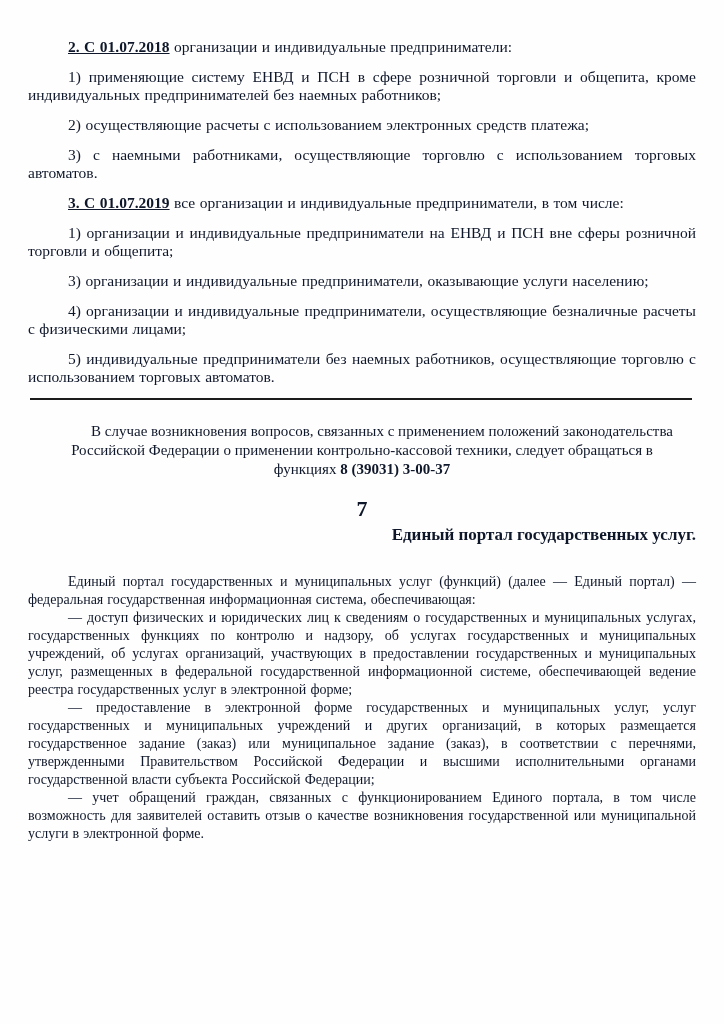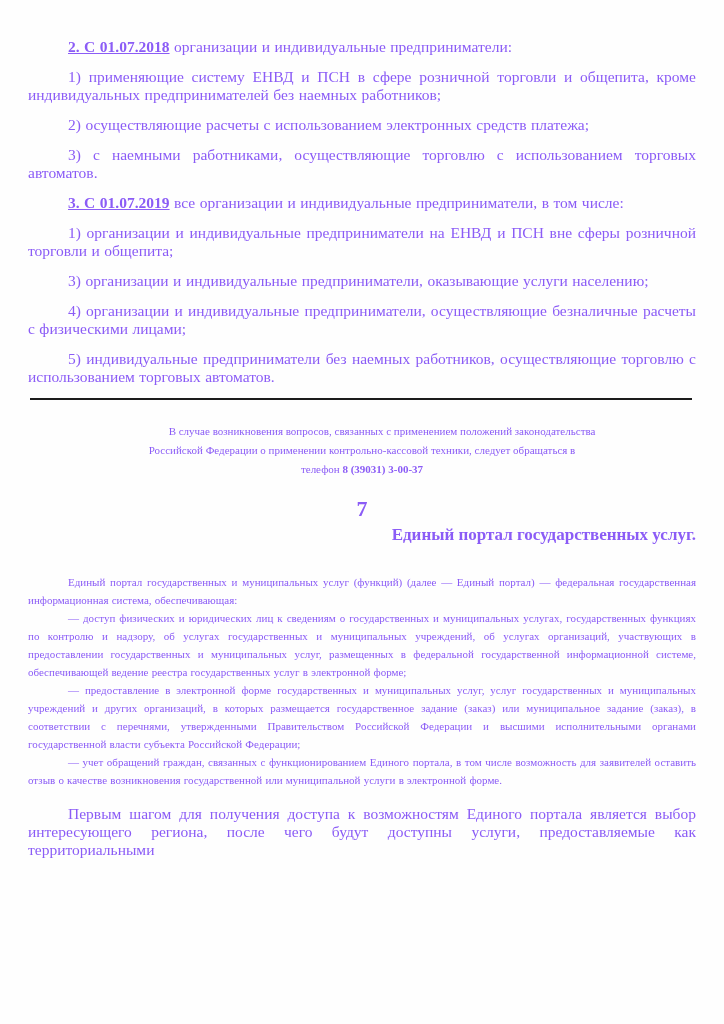--- a/index.html
+++ b/index.html
@@ -7,21 +7,21 @@
     padding: 0;
     background: #ffffff;
   }
   .page {
     position: relative;
     width: 724px;
     height: 1024px;
     box-sizing: border-box;
     padding: 38px 28px 20px 28px;
     background: #fefefe;
-    color: #8b5cf6;
+    color: #0f172a;
     font-family: "Liberation Serif", "DejaVu Serif", serif;
     overflow: hidden;
   }
   .doc-par {
     margin: 0 0 12px 0;
     text-indent: 40px;
     text-align: justify;
     font-size: 15.5px;
     line-height: 18px;
     word-spacing: 0.04em;
@@ -34,21 +34,21 @@
     border: none;
     border-top: 2px solid #1c1c1c;
     margin: 4px 0 22px 2px;
     width: 662px;
   }
   .notice {
     margin: 0;
   }
   .notice-line {
     text-align: center;
-    font-size: 11px;
+    font-size: 15px;
     line-height: 19px;
     margin: 0;
   }
   .notice-line.first {
     text-indent: 40px;
   }
   .phone-number {
     font-weight: bold;
   }
   .heading-num {
@@ -65,21 +65,21 @@
     font-size: 17px;
     line-height: 22px;
   }
   .portal-block {
     margin-top: 27px;
   }
   .portal-block .portal-par {
     margin: 0;
     text-indent: 40px;
     text-align: justify;
-    font-size: 11px;
+    font-size: 14px;
     line-height: 18px;
     word-spacing: 0.04em;
   }
   .closing-par {
     margin: 16px 0 0 0;
     text-indent: 40px;
     text-align: justify;
     text-align-last: justify;
     font-size: 15.5px;
     line-height: 18px;
@@ -107,30 +107,29 @@
   <p class="doc-par">3) организации и индивидуальные предприниматели, оказывающие услуги населению;</p>
   <p class="doc-par">4) организации и индивидуальные предприниматели, осуществляющие безналичные расчеты с физическими лицами;</p>
   <p class="doc-par">5) индивидуальные предприниматели без наемных работников, осуществляющие торговлю с использованием торговых автоматов.</p>
 
   <hr class="divider">
 
   <div class="notice">
     <p class="notice-line first">В случае возникновения вопросов, связанных с применением положений законодательства</p>
     <p class="notice-line">Российской Федерации о применении контрольно-кассовой техники, следует обращаться в</p>
     <p class="notice-line">
-      <span>телефон</span>
+      <span>функциях</span>
       <span class="phone-number">8 (39031) 3-00-37</span>
     </p>
   </div>
 
   <p class="heading-num">7</p>
   <p class="heading-title">Единый портал государственных услуг.</p>
 
   <div class="portal-block">
     <p class="portal-par">Единый портал государственных и муниципальных услуг (функций) (далее — Единый портал) — федеральная государственная информационная система, обеспечивающая:</p>
     <p class="portal-par">— доступ физических и юридических лиц к сведениям о государственных и муниципальных услугах, государственных функциях по контролю и надзору, об услугах государственных и муниципальных учреждений, об услугах организаций, участвующих в предоставлении государственных и муниципальных услуг, размещенных в федеральной государственной информационной системе, обеспечивающей ведение реестра государственных услуг в электронной форме;</p>
     <p class="portal-par">— предоставление в электронной форме государственных и муниципальных услуг, услуг государственных и муниципальных учреждений и других организаций, в которых размещается государственное задание (заказ) или муниципальное задание (заказ), в соответствии с перечнями, утвержденными Правительством Российской Федерации и высшими исполнительными органами государственной власти субъекта Российской Федерации;</p>
     <p class="portal-par">— учет обращений граждан, связанных с функционированием Единого портала, в том числе возможность для заявителей оставить отзыв о качестве возникновения государственной или муниципальной услуги в электронной форме.</p>
   </div>
 
-  <p class="closing-par">Первым шагом для получения доступа к возможностям Единого портала является выбор интересующего региона, после чего будут доступны услуги, предоставляемые как территориальными</p>
 
 </div>
 
 </body></html>

